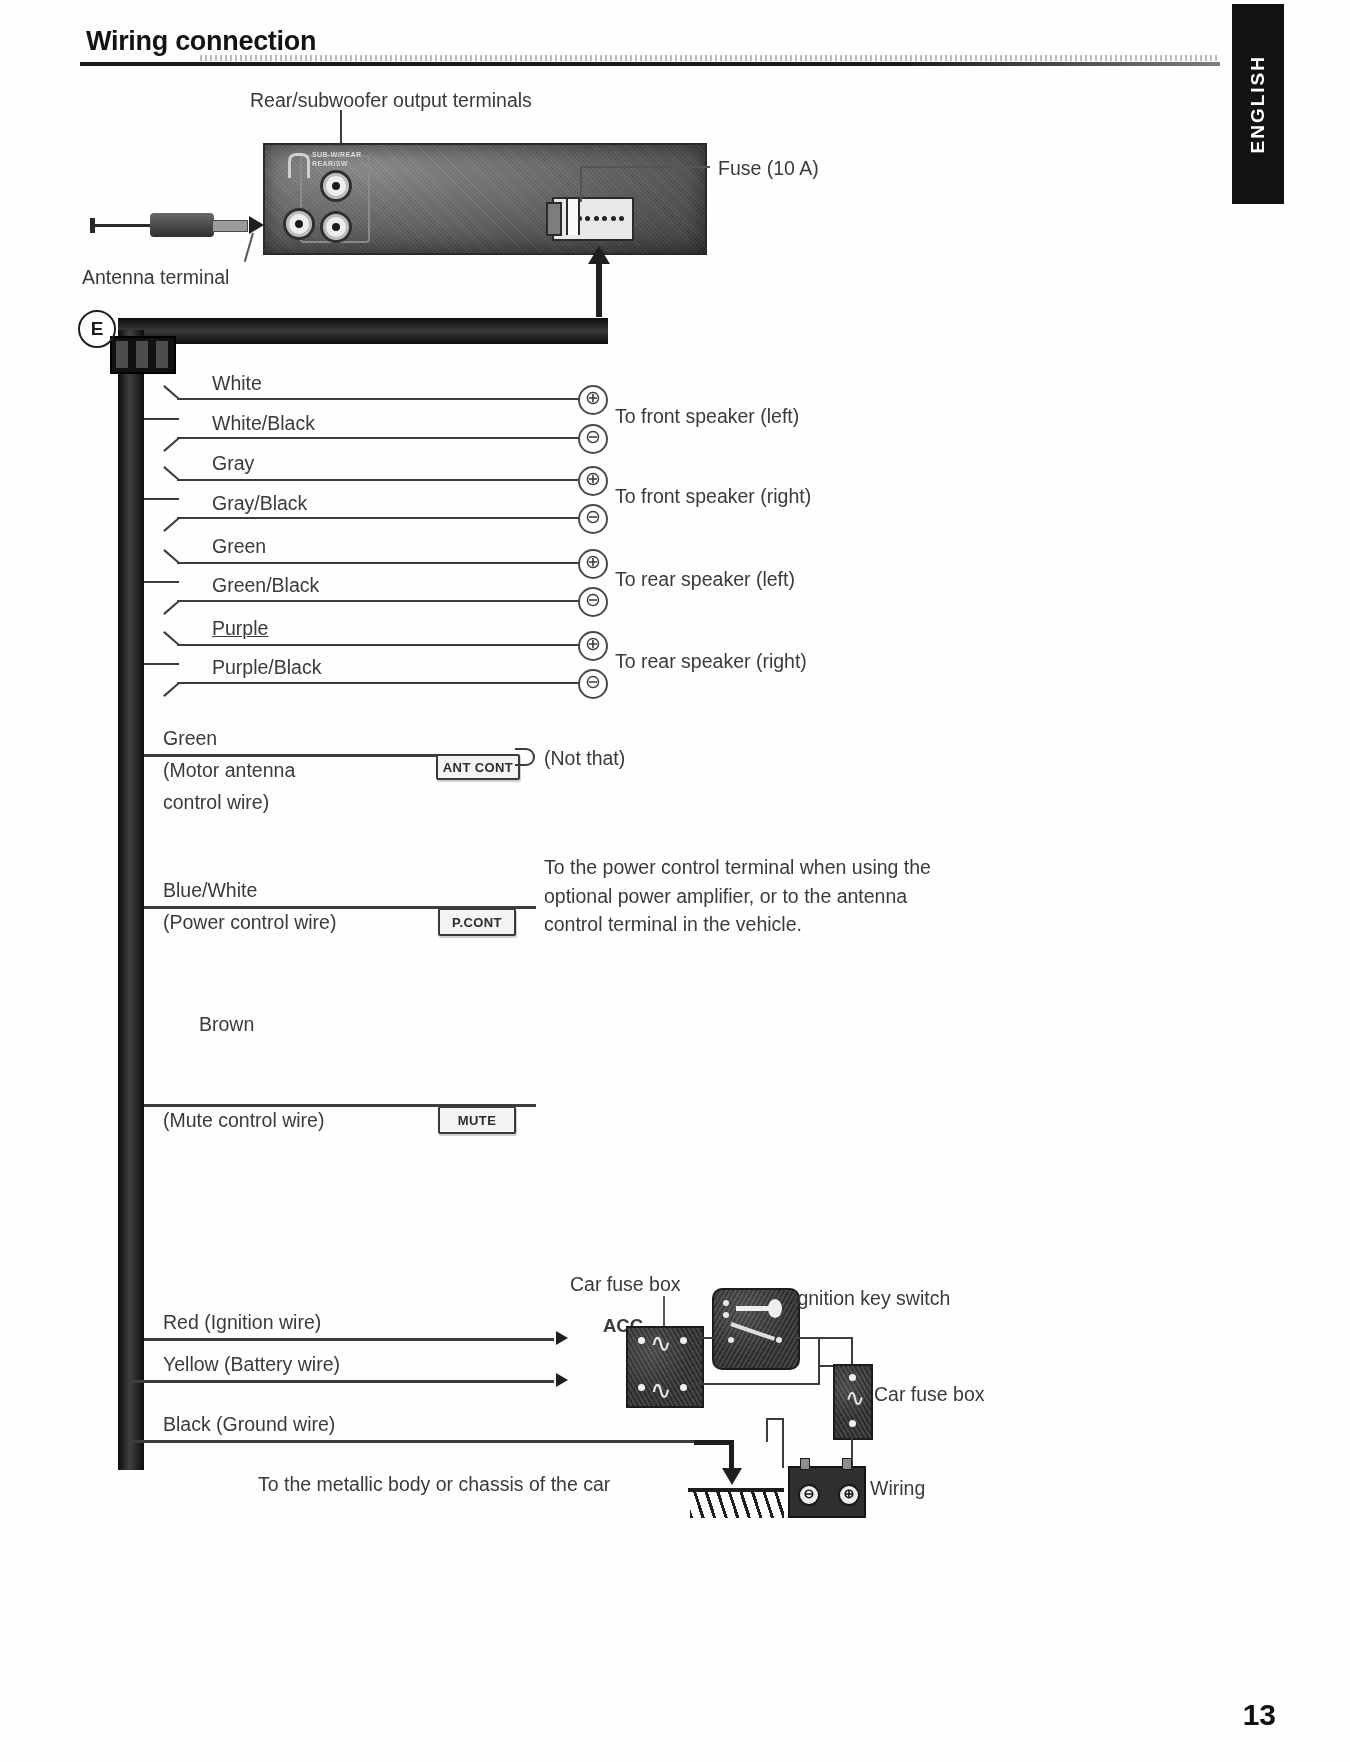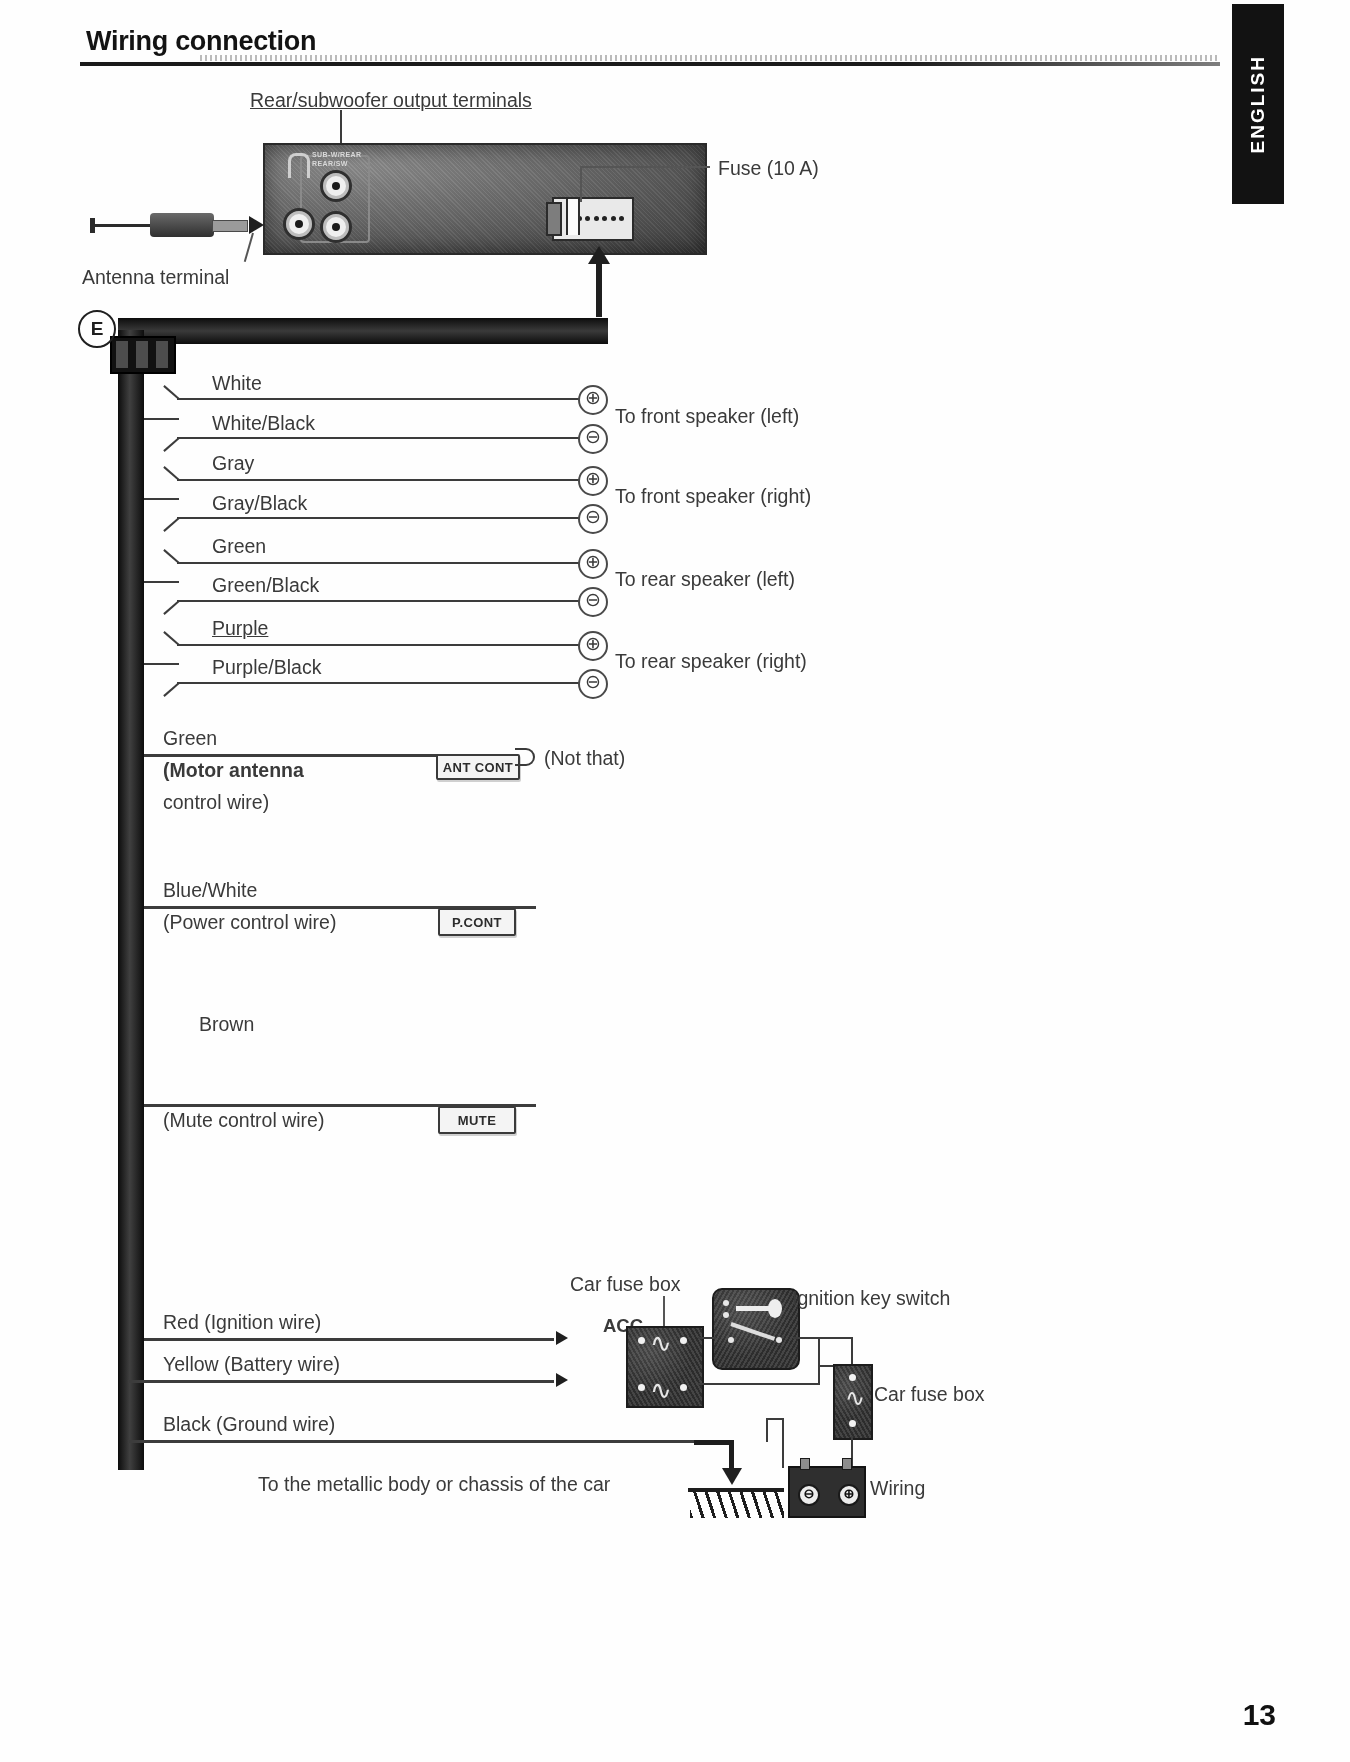--- a/index.html
+++ b/index.html
@@ -454,21 +454,21 @@
   <div class="title">Wiring connection</div>
   <div class="title-rule"></div>
   <div class="title-rule-fuzz"></div>
 
   <div class="lang-tab">
     <span>ENGLISH</span>
   </div>
 
   <div class="page-num">13</div>
 
-  <div class="lbl" style="left:250px; top:88px;text-decoration:underline;">Rear/subwoofer output terminals</div>
+  <div class="lbl" style="left:250px; top:88px;">Rear/subwoofer output terminals</div>
   <div class="vline" style="left:340px; top:110px; height:34px;"></div>
 
   <div class="unit">
     <div class="unit-grain"></div>
   </div>
 
   <div class="rca-panel"></div>
   <div class="hook"></div>
   <div class="rca-tiny-text" style="white-space:pre-line;">SUB-W/REAR
 REAR/SW</div>
@@ -554,30 +554,33 @@
   <div class="hline" style="left:177px; top:682px; width:413px;"></div>
   <div class="hline" style="left:144px; top:663px; width:35px;"></div>
   <div class="wirepath" style="left:159px; top:644px; width:20px; height:2px; background:#3c3c3c; transform:rotate(41deg); transform-origin:right center;"></div>
   <div class="wirepath" style="left:159px; top:682px; width:20px; height:2px; background:#3c3c3c; transform:rotate(-41deg); transform-origin:right center;"></div>
   <div class="term" style="left:578px; top:631px;">⊕</div>
   <div class="term" style="left:578px; top:669px;">⊖</div>
   <div class="lbl" style="left:615px; top:649px;">To rear speaker (right)</div>
 
   <div class="lbl" style="left:163px; top:726px;">Green</div>
   <div class="hline" style="left:144px; top:754px; width:340px; height:2.5px;"></div>
-  <div class="lbl" style="left:163px; top:758px;font-weight:bold;">(Motor antenna</div>
+  <div class="lbl" style="left:163px; top:758px;">(Motor antenna</div>
   <div class="lbl" style="left:163px; top:790px;">control wire)</div>
   <div class="tag" style="left:436px; top:754px; width:80px; height:22px;">ANT CONT</div>
   <div class="tag-hook" style="left:515px; top:748px;"></div>
   <div class="lbl" style="left:544px; top:746px;">(Not that)</div>
 
   <div class="lbl" style="left:163px; top:878px;">Blue/White</div>
   <div class="hline" style="left:144px; top:906px; width:392px; height:2.5px;"></div>
   <div class="lbl" style="left:163px; top:910px;">(Power control wire)</div>
   <div class="tag" style="left:438px; top:908px; width:74px; height:24px;">P.CONT</div>
+  <div class="para" style="left:544px; top:853px; width:500px;">To the power control terminal when using the
+optional power amplifier, or to the antenna
+control terminal in the vehicle.</div>
 
   <div class="lbl" style="left:163px; top:1012px;margin-left:36px;">Brown</div>
   <div class="hline" style="left:144px; top:1104px; width:392px; height:2.5px;"></div>
   <div class="lbl" style="left:163px; top:1108px;">(Mute control wire)</div>
   <div class="tag" style="left:438px; top:1106px; width:74px; height:24px;">MUTE</div>
 
   <div class="lbl" style="left:163px; top:1310px;">Red (Ignition wire)</div>
   <div class="hline" style="left:144px; top:1338px; width:410px; height:2.5px;"></div>
   <div class="arrow-r sm" style="left:556px; top:1331px;"></div>
 

